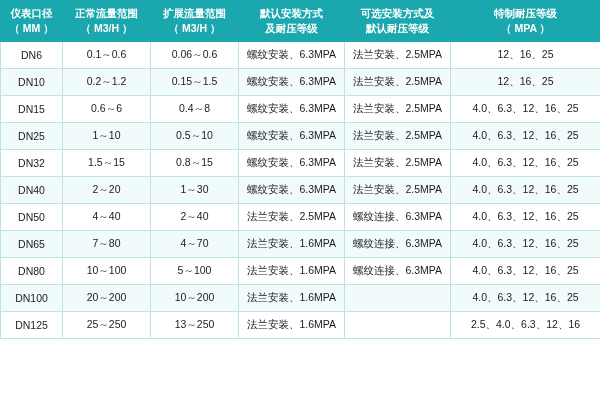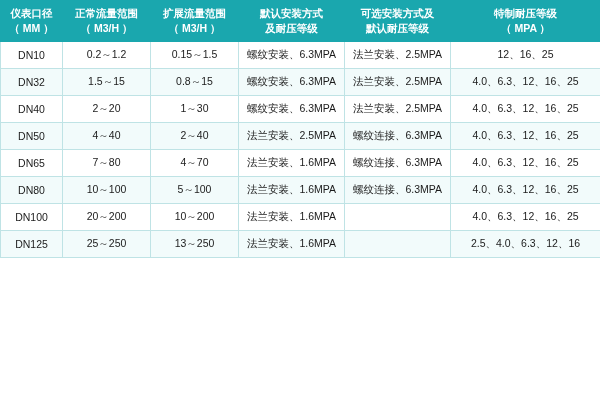--- a/index.html
+++ b/index.html
@@ -90,26 +90,50 @@
         <div>默认耐压等级</div>
       </th>
       <th>
         <div>特制耐压等级</div>
         <div>（ MPA ）</div>
       </th>
     </tr>
   </thead>
   <tbody id="table-body">
       <tr>
+        <td class="col-0">DN6</td>
+        <td class="col-1">0.1～0.6</td>
+        <td class="col-2">0.06～0.6</td>
+        <td class="col-3">螺纹安装、6.3MPA</td>
+        <td class="col-4">法兰安装、2.5MPA</td>
+        <td class="col-5">12、16、25</td>
+      </tr>
+      <tr>
         <td class="col-0">DN10</td>
         <td class="col-1">0.2～1.2</td>
         <td class="col-2">0.15～1.5</td>
         <td class="col-3">螺纹安装、6.3MPA</td>
         <td class="col-4">法兰安装、2.5MPA</td>
         <td class="col-5">12、16、25</td>
+      </tr>
+      <tr>
+        <td class="col-0">DN15</td>
+        <td class="col-1">0.6～6</td>
+        <td class="col-2">0.4～8</td>
+        <td class="col-3">螺纹安装、6.3MPA</td>
+        <td class="col-4">法兰安装、2.5MPA</td>
+        <td class="col-5">4.0、6.3、12、16、25</td>
+      </tr>
+      <tr>
+        <td class="col-0">DN25</td>
+        <td class="col-1">1～10</td>
+        <td class="col-2">0.5～10</td>
+        <td class="col-3">螺纹安装、6.3MPA</td>
+        <td class="col-4">法兰安装、2.5MPA</td>
+        <td class="col-5">4.0、6.3、12、16、25</td>
       </tr>
       <tr>
         <td class="col-0">DN32</td>
         <td class="col-1">1.5～15</td>
         <td class="col-2">0.8～15</td>
         <td class="col-3">螺纹安装、6.3MPA</td>
         <td class="col-4">法兰安装、2.5MPA</td>
         <td class="col-5">4.0、6.3、12、16、25</td>
       </tr>
       <tr>

